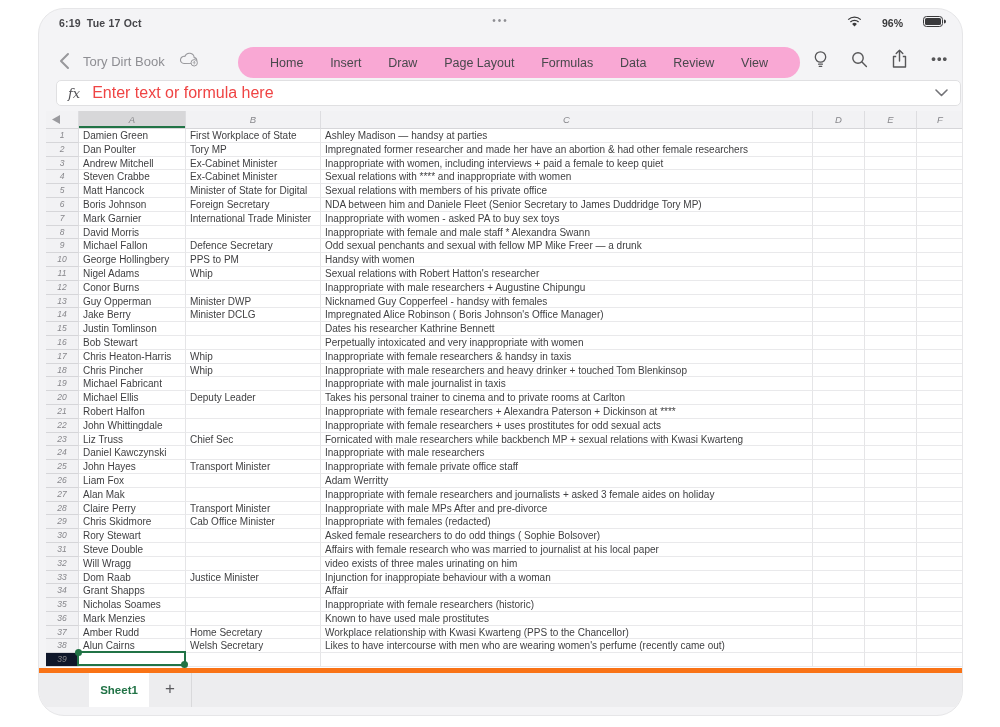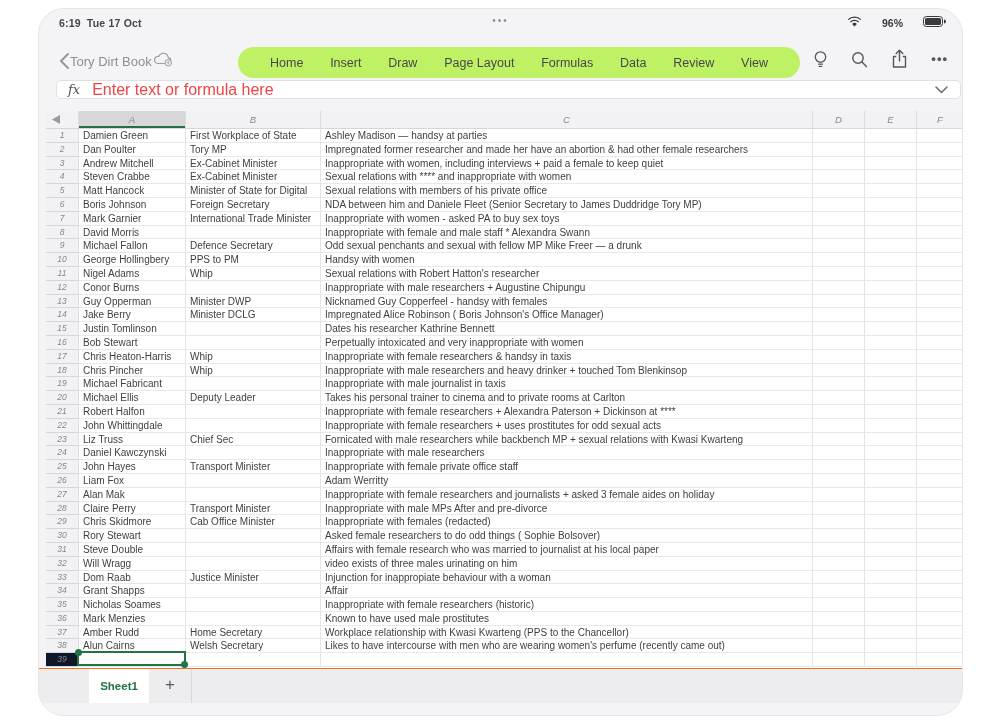--- a/index.html
+++ b/index.html
@@ -6,52 +6,52 @@
   .stage{position:relative;width:1000px;height:727px;background:#fff;overflow:hidden;}
   .screen{position:absolute;left:38px;top:8px;width:925px;height:708px;background:#f4f4f6;border:1px solid #e6e6e8;border-radius:26px;overflow:hidden;box-sizing:border-box;padding-left:44px;}
 
   
   .status-left{position:absolute;left:20px;top:8px;font-size:10.5px;font-weight:600;color:#46464a;letter-spacing:.2px;}
   .status-left span{margin-right:6px;}
   .status-handle{position:absolute;left:0;right:0;top:6px;text-align:center;font-size:10px;color:#8e8e93;letter-spacing:2px;}
   .status-right{position:absolute;right:16px;top:7px;display:flex;align-items:center;gap:20px;font-size:10.5px;font-weight:600;color:#3a3a3c;}
 
   
-  .titlebar{position:absolute;left:20px;top:42px;display:flex;align-items:center;}
+  .titlebar{position:absolute;left:20px;top:42px;display:flex;align-items:center;gap:13px;}
   .back-btn{display:flex;align-items:center;cursor:pointer;}
   .doc-title{font-size:13px;color:#8e8e93;}
-  .ribbon{position:absolute;left:199px;top:38px;width:562px;height:31px;background:#bef264;border-radius:16px;display:flex;align-items:center;justify-content:space-between;padding:0 32px;box-sizing:border-box;}
+  .ribbon{position:absolute;left:199px;top:38px;width:562px;height:31px;background:#f9a8d4;border-radius:16px;display:flex;align-items:center;justify-content:space-between;padding:0 32px;box-sizing:border-box;}
   .tab{font-size:12.5px;color:#48484c;white-space:nowrap;cursor:pointer;}
   .actions{position:absolute;right:14px;top:40px;display:flex;align-items:center;gap:23px;}
   .icon-btn{display:flex;align-items:center;cursor:pointer;}
   .more-dots{font-size:13px;color:#565658;letter-spacing:1px;font-weight:700;line-height:10px;}
 
   
-  .formula-bar{position:absolute;left:17px;top:71px;width:905px;height:19px;background:#fff;border:1px solid #e0e0e2;border-radius:5px;display:flex;align-items:center;box-sizing:border-box;}
+  .formula-bar{position:absolute;left:17px;top:71px;width:905px;height:26px;background:#fff;border:1px solid #e0e0e2;border-radius:5px;display:flex;align-items:center;box-sizing:border-box;}
   .fx{font-family:"DejaVu Serif","Liberation Serif",serif;font-style:italic;font-size:13px;color:#515155;padding:0 12px 0 11px;}
   .fx-placeholder{font-size:16px;color:#ef4444;flex:1;}
   .fb-chevron{padding-right:12px;display:flex;align-items:center;}
 
   
   .sheet-area{position:absolute;left:7px;top:102px;width:918px;height:557px;background:#fff;overflow:hidden;}
   .grid{display:grid;grid-template-columns:33px 107px 135px 492px 52px 52px 47px;grid-template-rows:18px repeat(39,13.8px);}
   .cell{border-right:1px solid #e5e5e7;border-bottom:1px solid #e9e9eb;font-size:10px;line-height:13.5px;color:#3f3f41;padding:0 0 0 4px;white-space:nowrap;overflow:hidden;background:#fff;box-sizing:border-box;}
   .hcell{background:#f2f2f4;border-right:1px solid #dddde0;border-bottom:1px solid #d6d6d9;color:#87878b;font-style:italic;text-align:center;box-sizing:border-box;overflow:hidden;}
   .colhead{font-size:9.5px;line-height:17px;}
   .rowhead{font-size:8.5px;line-height:13.5px;}
   .corner{display:flex;align-items:center;justify-content:flex-start;padding-left:6px;}
   .selcol{background:#d7d7d9;box-shadow:inset 0 -2px 0 #217346;}
   .selrow{background:#0f172a;}
   .selection{position:absolute;left:31px;top:540px;width:109px;height:15px;border:2px solid #217346;box-sizing:border-box;}
   .handle{position:absolute;width:7px;height:7px;border-radius:50%;background:#217346;}
   .handle.tl{left:-4px;top:-4px;}
   .handle.br{right:-4px;bottom:-4px;}
 
   
-  .sheetbar{position:absolute;left:0;right:0;top:659px;height:34px;background:#ededef;border-top:1px solid #f97316;}
+  .sheetbar{position:absolute;left:0;right:0;top:659px;height:34px;background:#ededef;border-top:5px solid #f97316;}
   .sheet-tab{position:absolute;left:50px;top:0;width:60px;height:34px;background:#fff;color:#217346;font-size:11.5px;font-weight:600;text-align:center;line-height:34px;cursor:pointer;}
   .add-sheet{position:absolute;left:110px;top:0;width:42px;height:34px;color:#5a5a5e;font-size:17px;font-weight:400;text-align:center;line-height:32px;border-right:1px solid #d9d9db;cursor:pointer;}
 </style>
 </head>
 <body>
 
 <div class="stage">
   <div class="screen">
 
     <div class="status-left">

